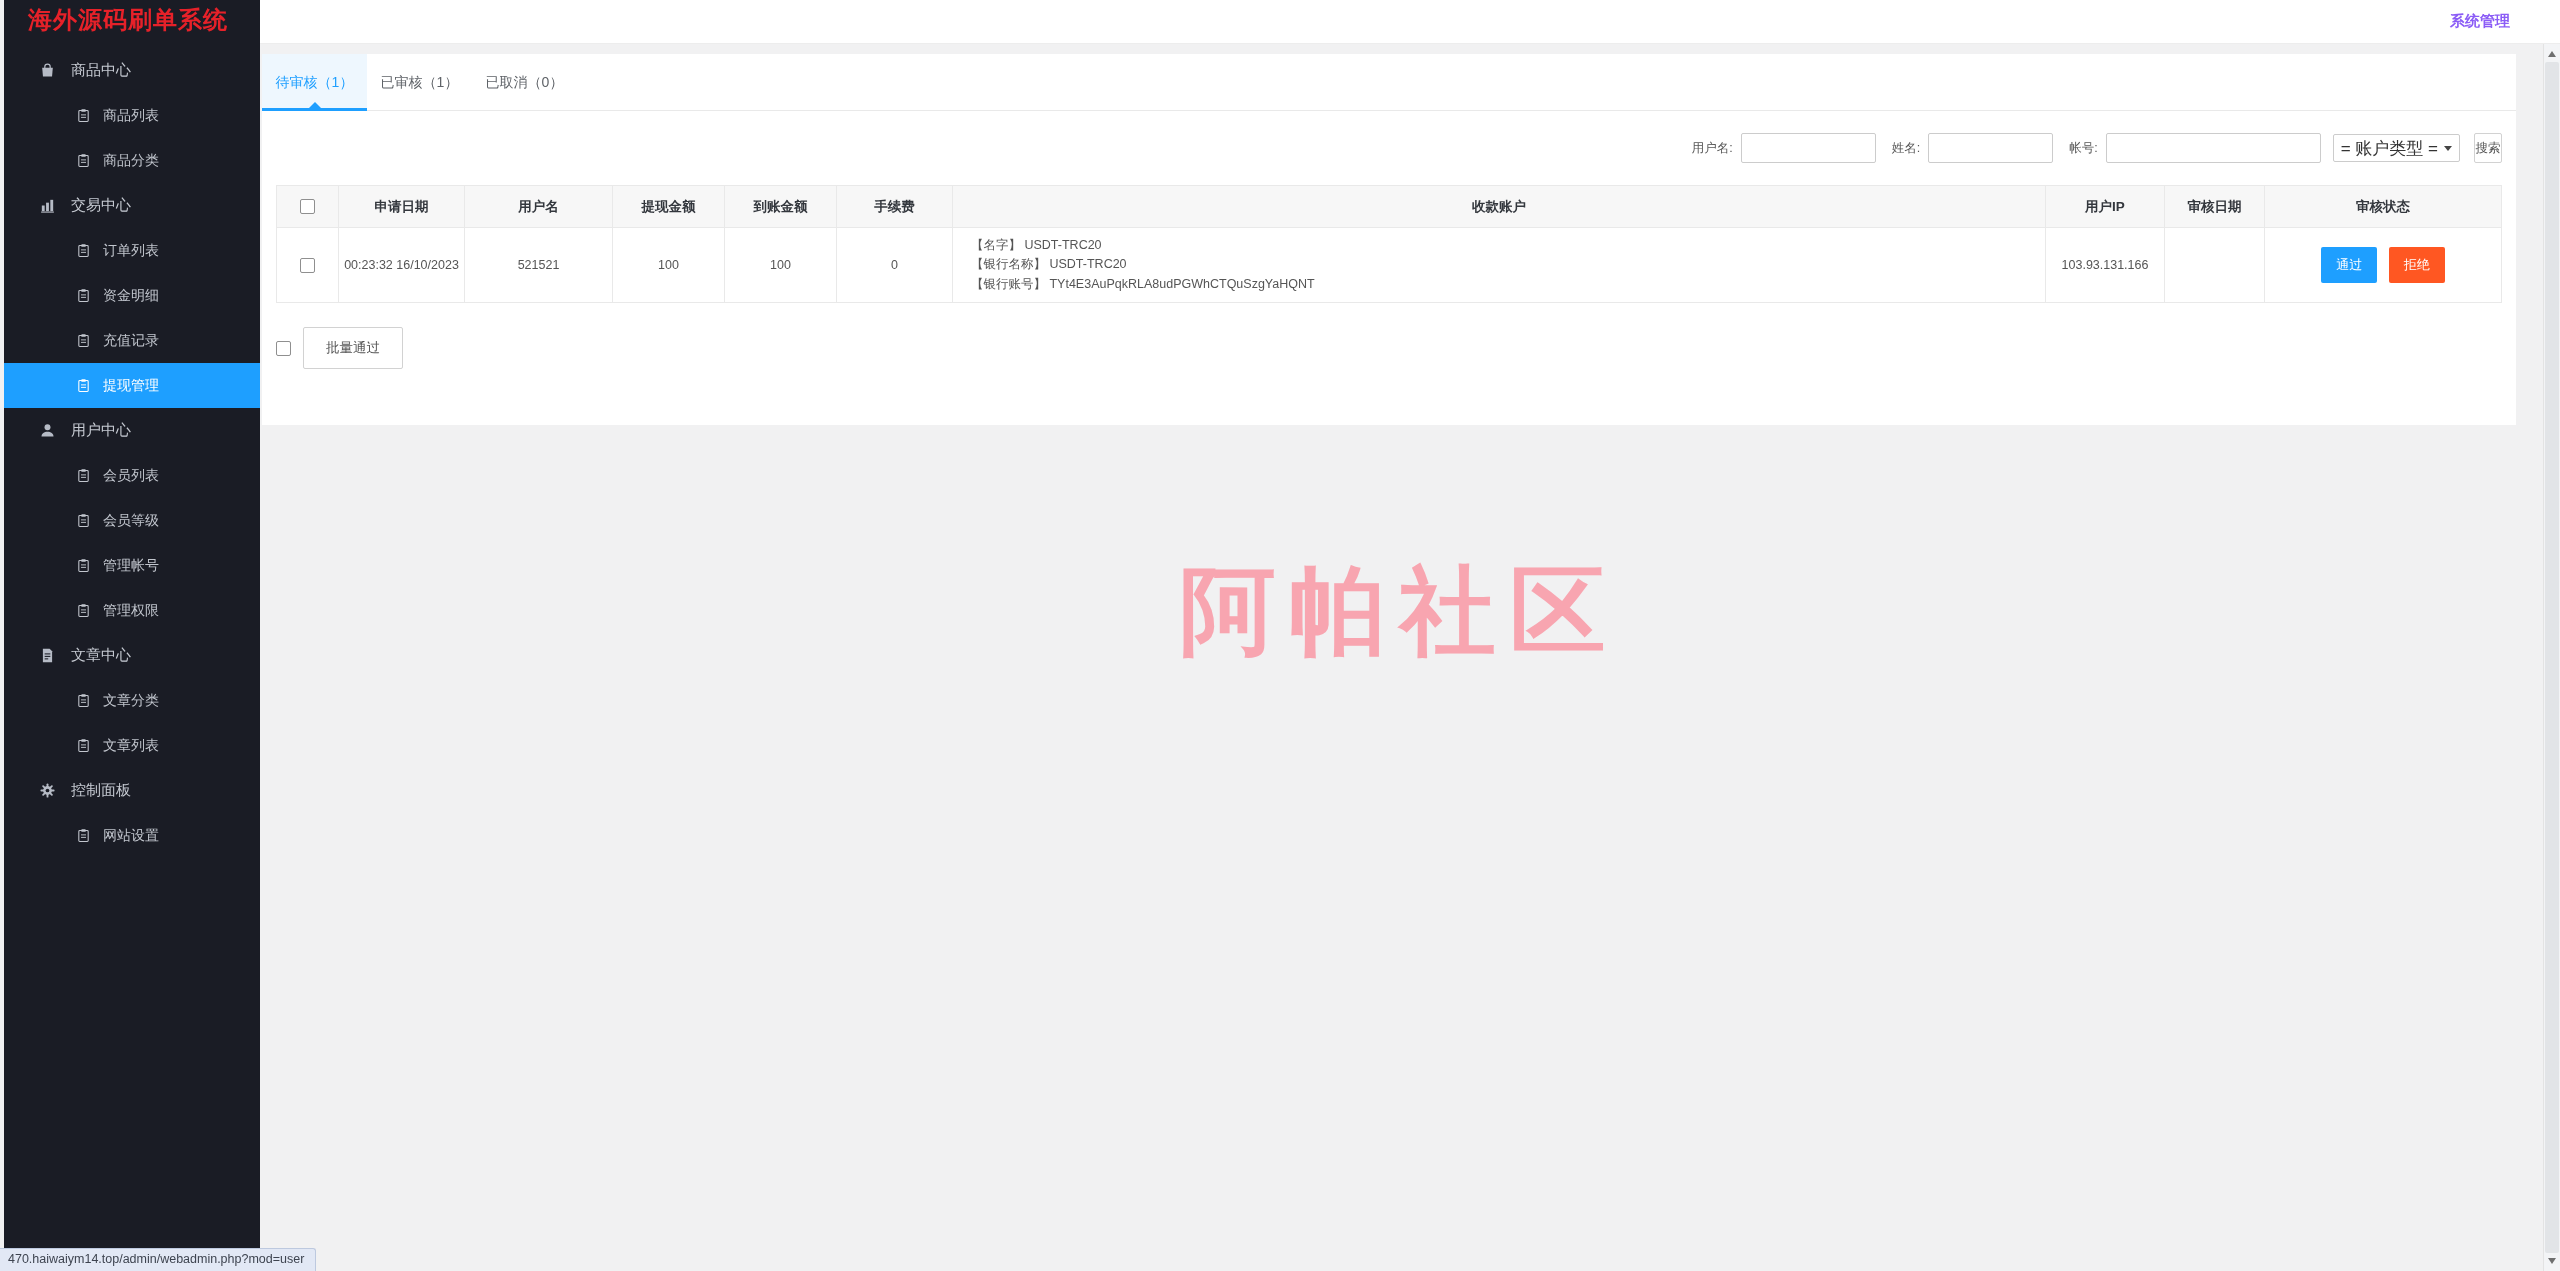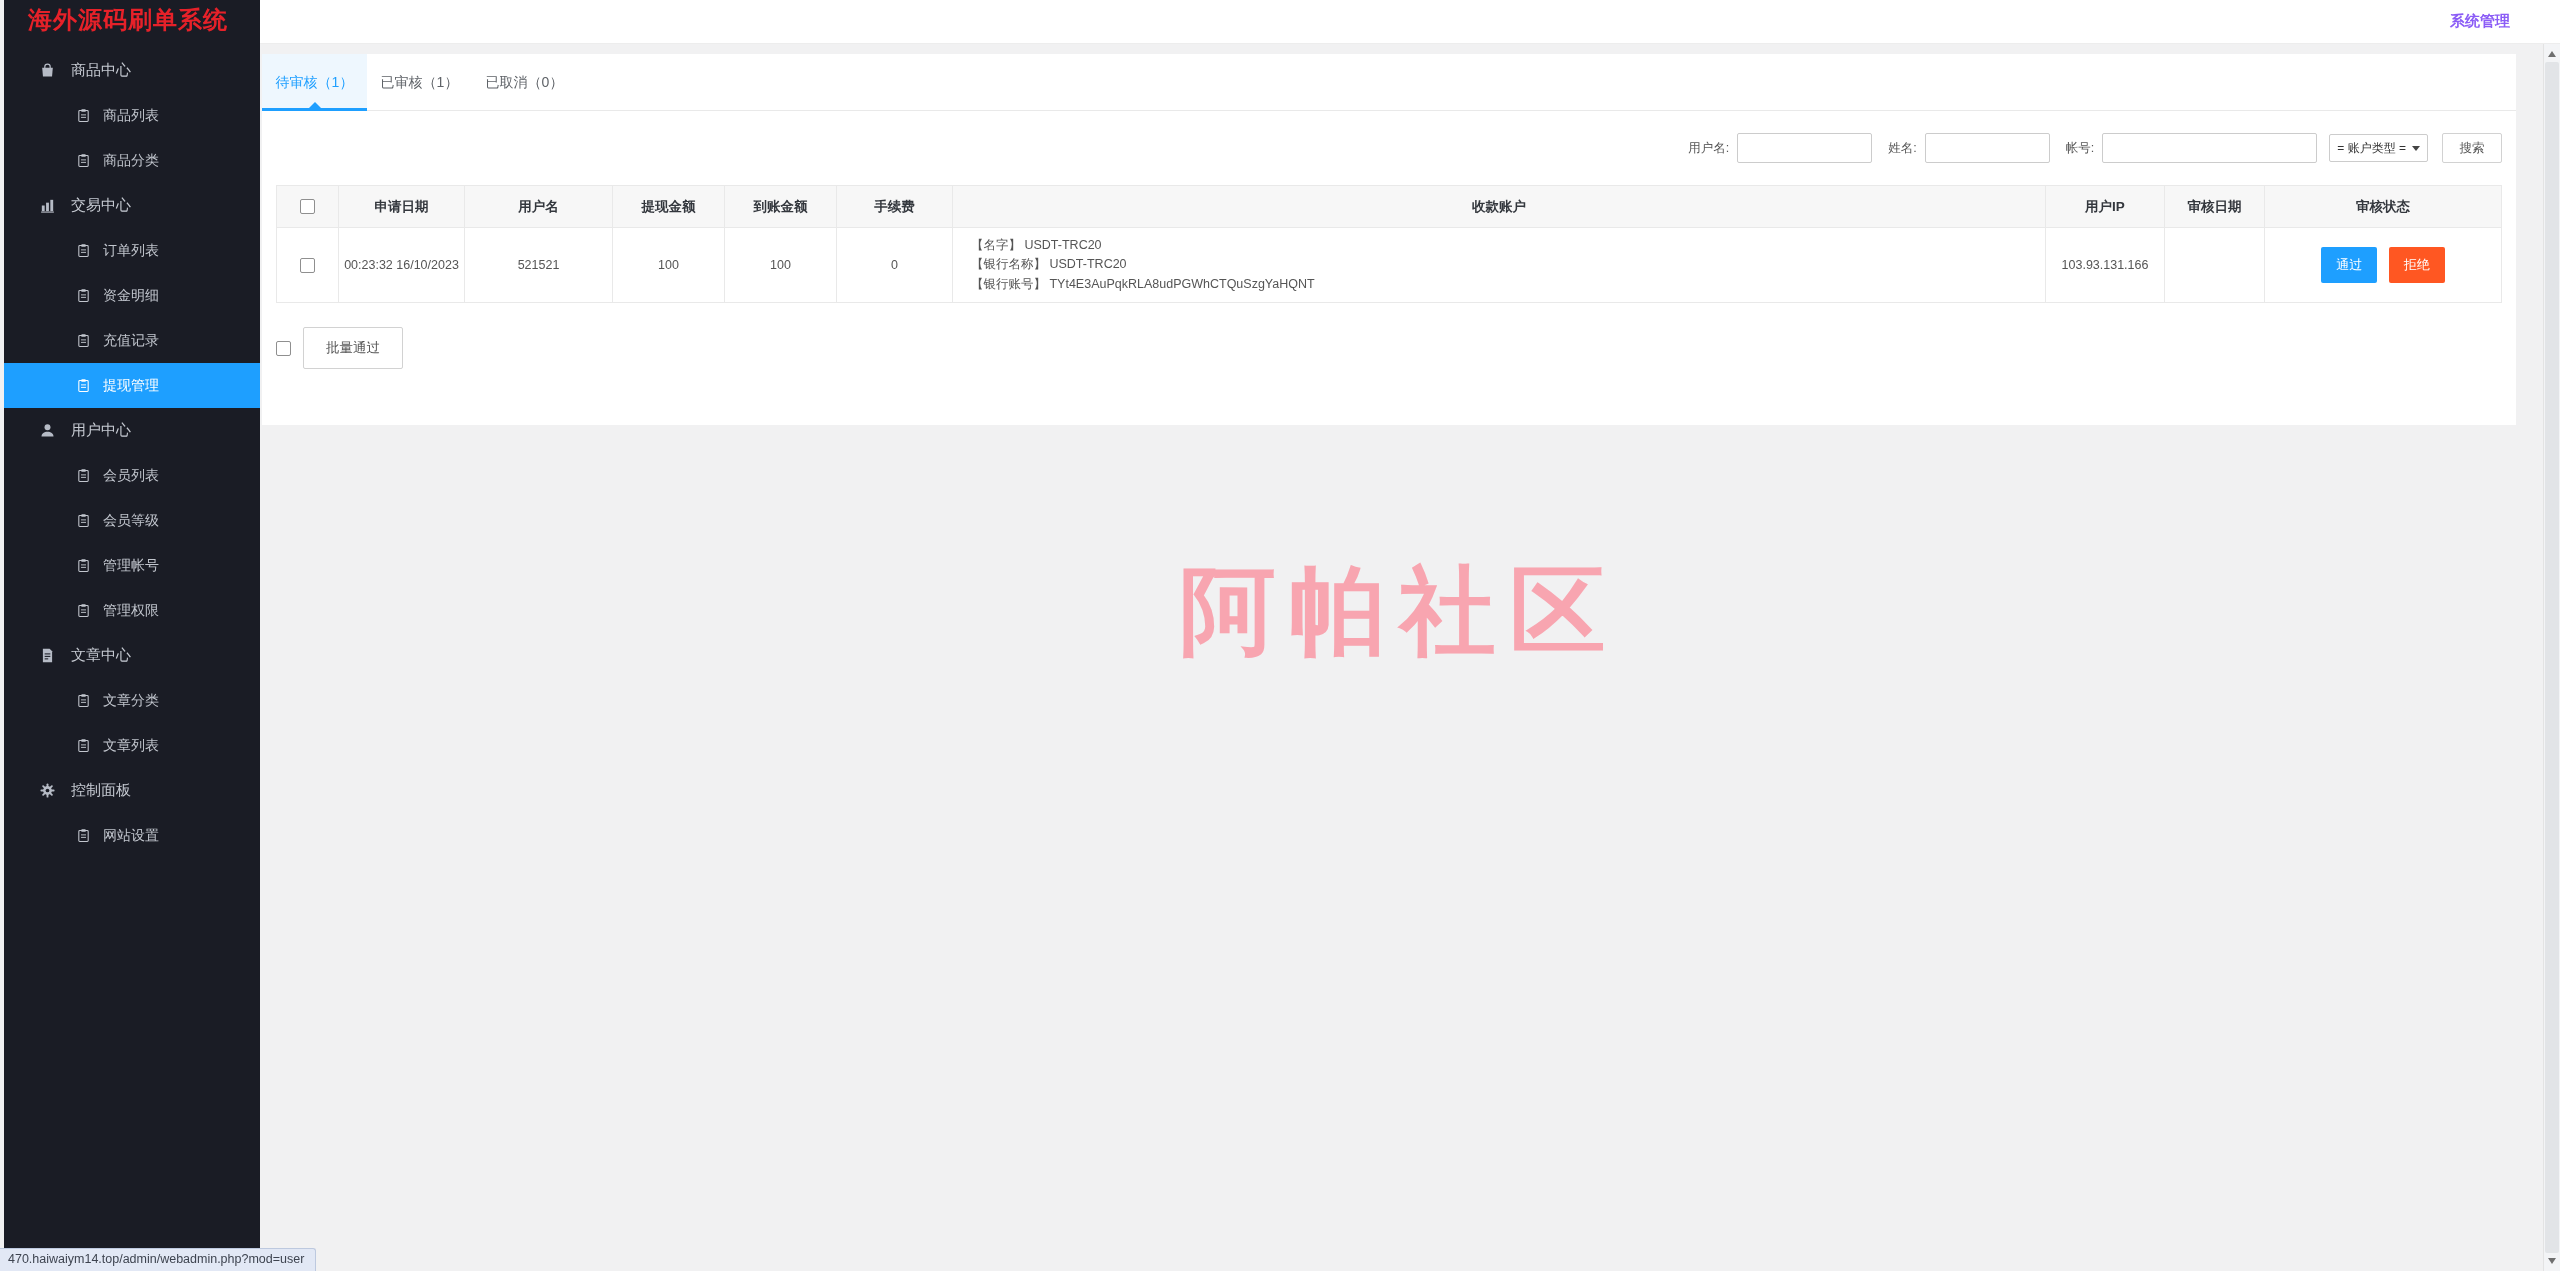--- a/index.html
+++ b/index.html
@@ -41,26 +41,26 @@
 
   
   .filter-row { display:flex; align-items:center; justify-content:flex-end; gap:8px;
     padding:22px 14px 22px 0; }
   .filter-label { font-size:12.5px; color:#565656; margin-left:8px; }
   .filter-input { height:30px; border:1px solid #ccc; border-radius:2px;
     font-size:13px; padding:0 6px; color:#333; outline:none; background:#fff; }
   .filter-input.w1 { width:135px; } .filter-input.w2 { width:125px; } .filter-input.w3 { width:215px; }
   .select-box { height:28px; min-width:97px; border:1px solid #ccc; border-radius:2px;
     display:flex; align-items:center; justify-content:space-between; gap:6px;
-    font-size:12px; color:#333; padding:0 7px; background:#fff; cursor:pointer; margin-left:4px; }
+    font-size:17px; color:#333; padding:0 7px; background:#fff; cursor:pointer; margin-left:4px; }
   .select-arrow { width:0; height:0; border-left:4px solid transparent;
     border-right:4px solid transparent; border-top:5px solid #444; }
   .btn-plain { border:1px solid #d2d2d2; background:#fff; color:#555; border-radius:2px;
     cursor:pointer; font-family:inherit; }
-  .btn-search { height:30px; width:60px; font-size:12.5px; margin-left:6px; }
+  .btn-search { height:30px; width:28px; font-size:12.5px; margin-left:6px; }
 
   
   table.data-table { width:calc(100% - 28px); margin:0 14px; border-collapse:collapse;
     table-layout:fixed; }
   .data-table th, .data-table td { border:1px solid #e9e9e9; text-align:center; }
   .data-table th { background:#f7f7f7; height:42px; font-size:13.5px; color:#33373d; font-weight:bold; }
   .data-table td { height:68px; font-size:12.5px; color:#555; background:#fff; }
   td.account-cell { text-align:left; padding:8px 18px; line-height:1.55; }
   .checkbox { appearance:none; -webkit-appearance:none; width:15px; height:15px;
     border:1px solid #8f8f8f; border-radius:2px; background:#fff; cursor:pointer;

